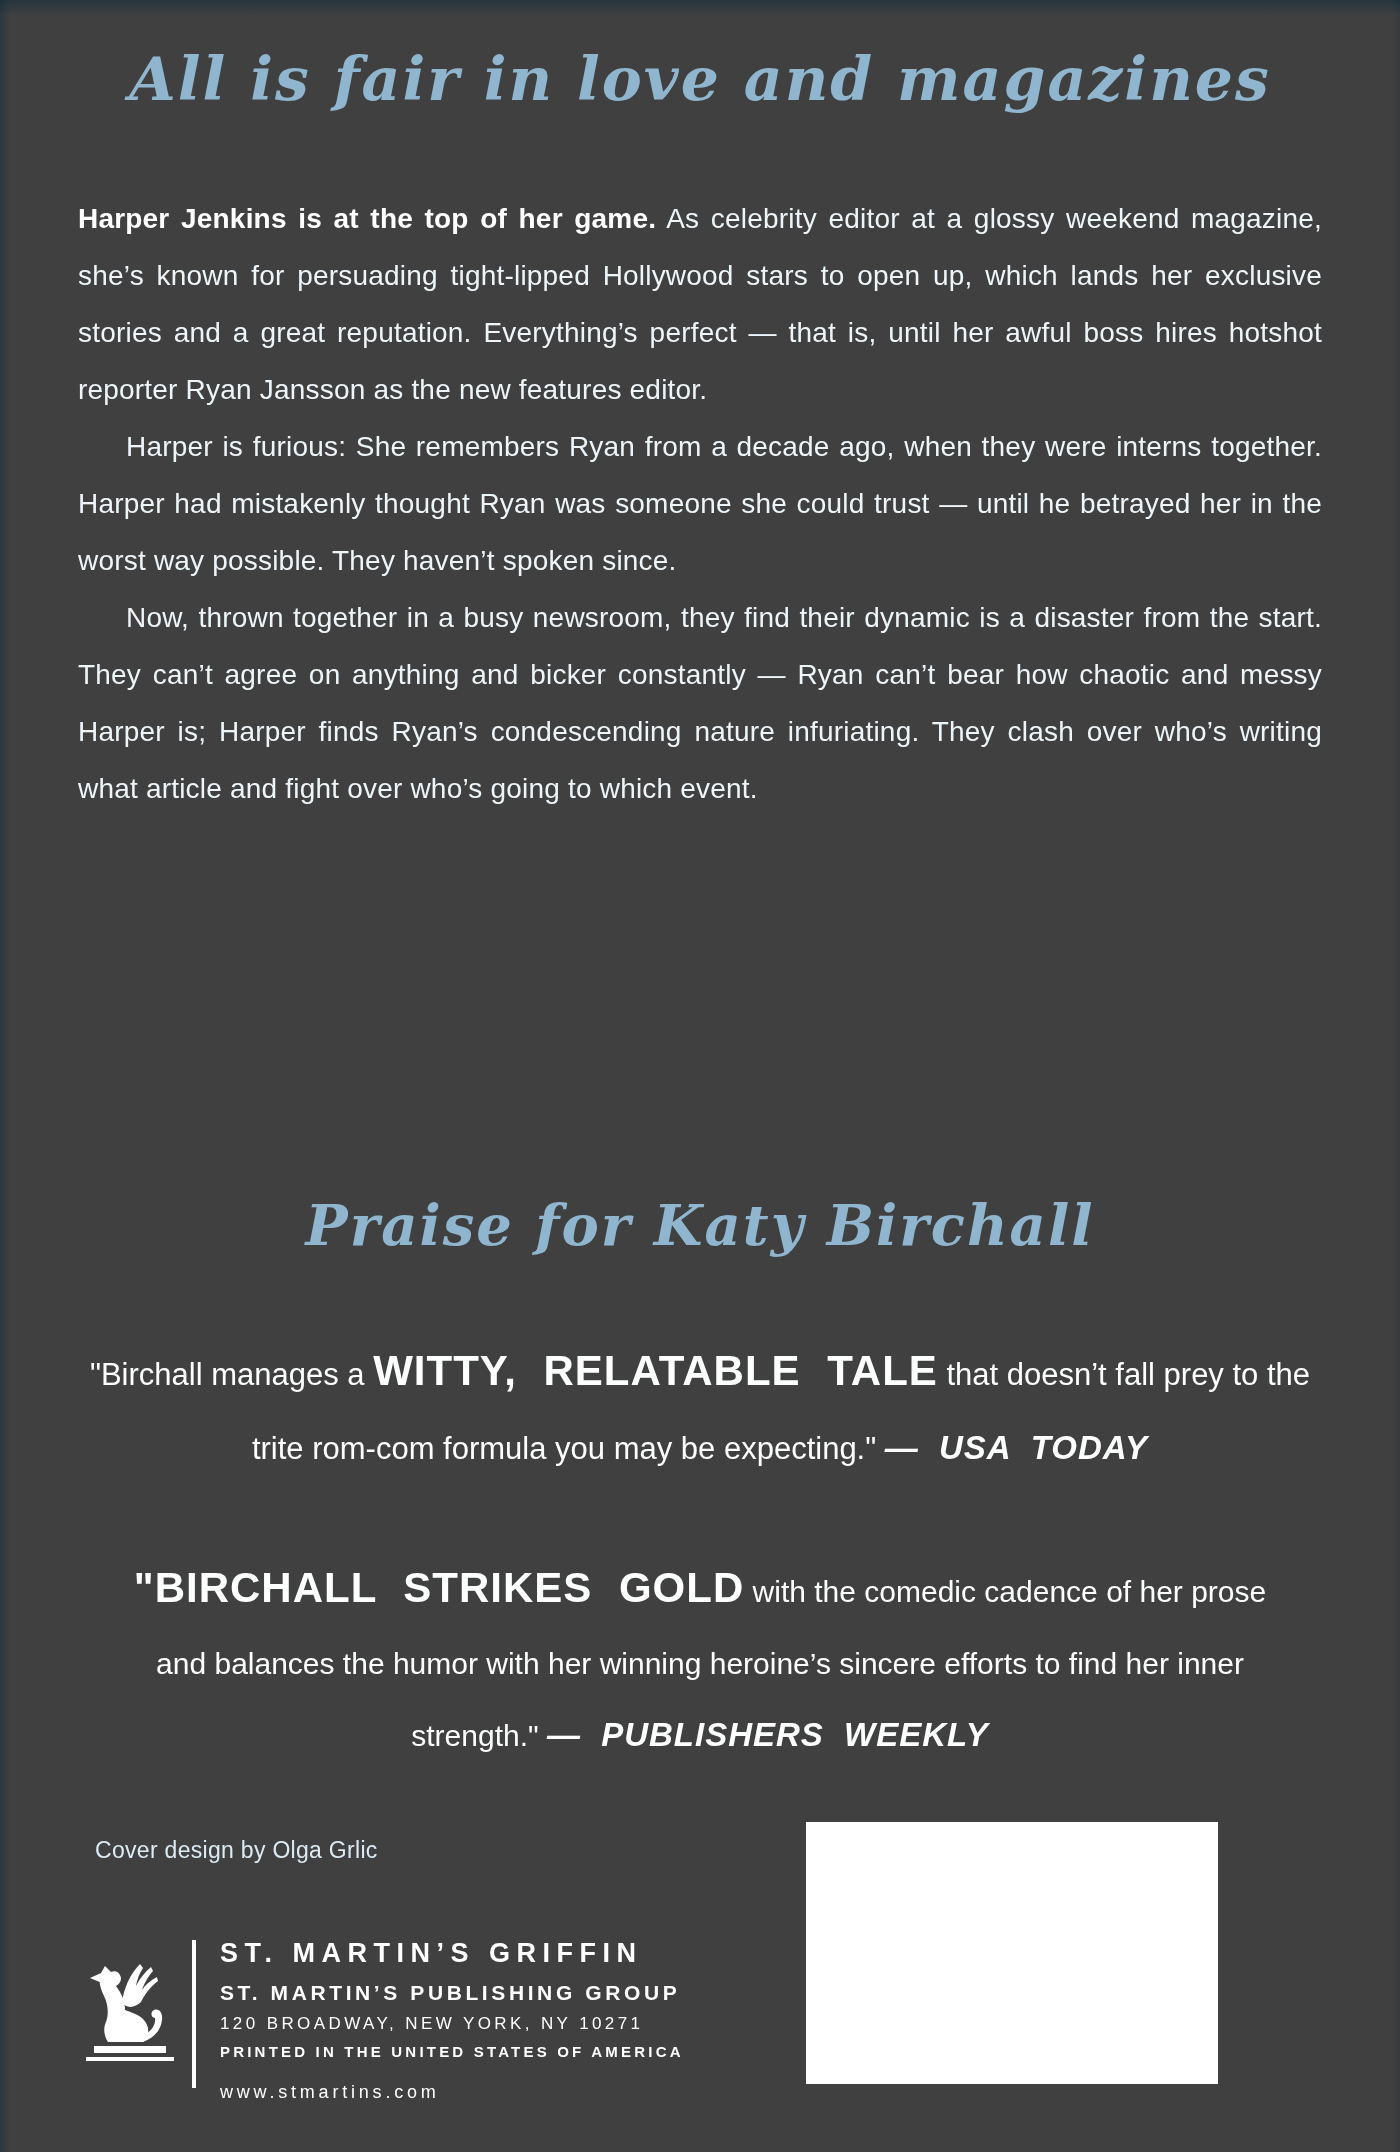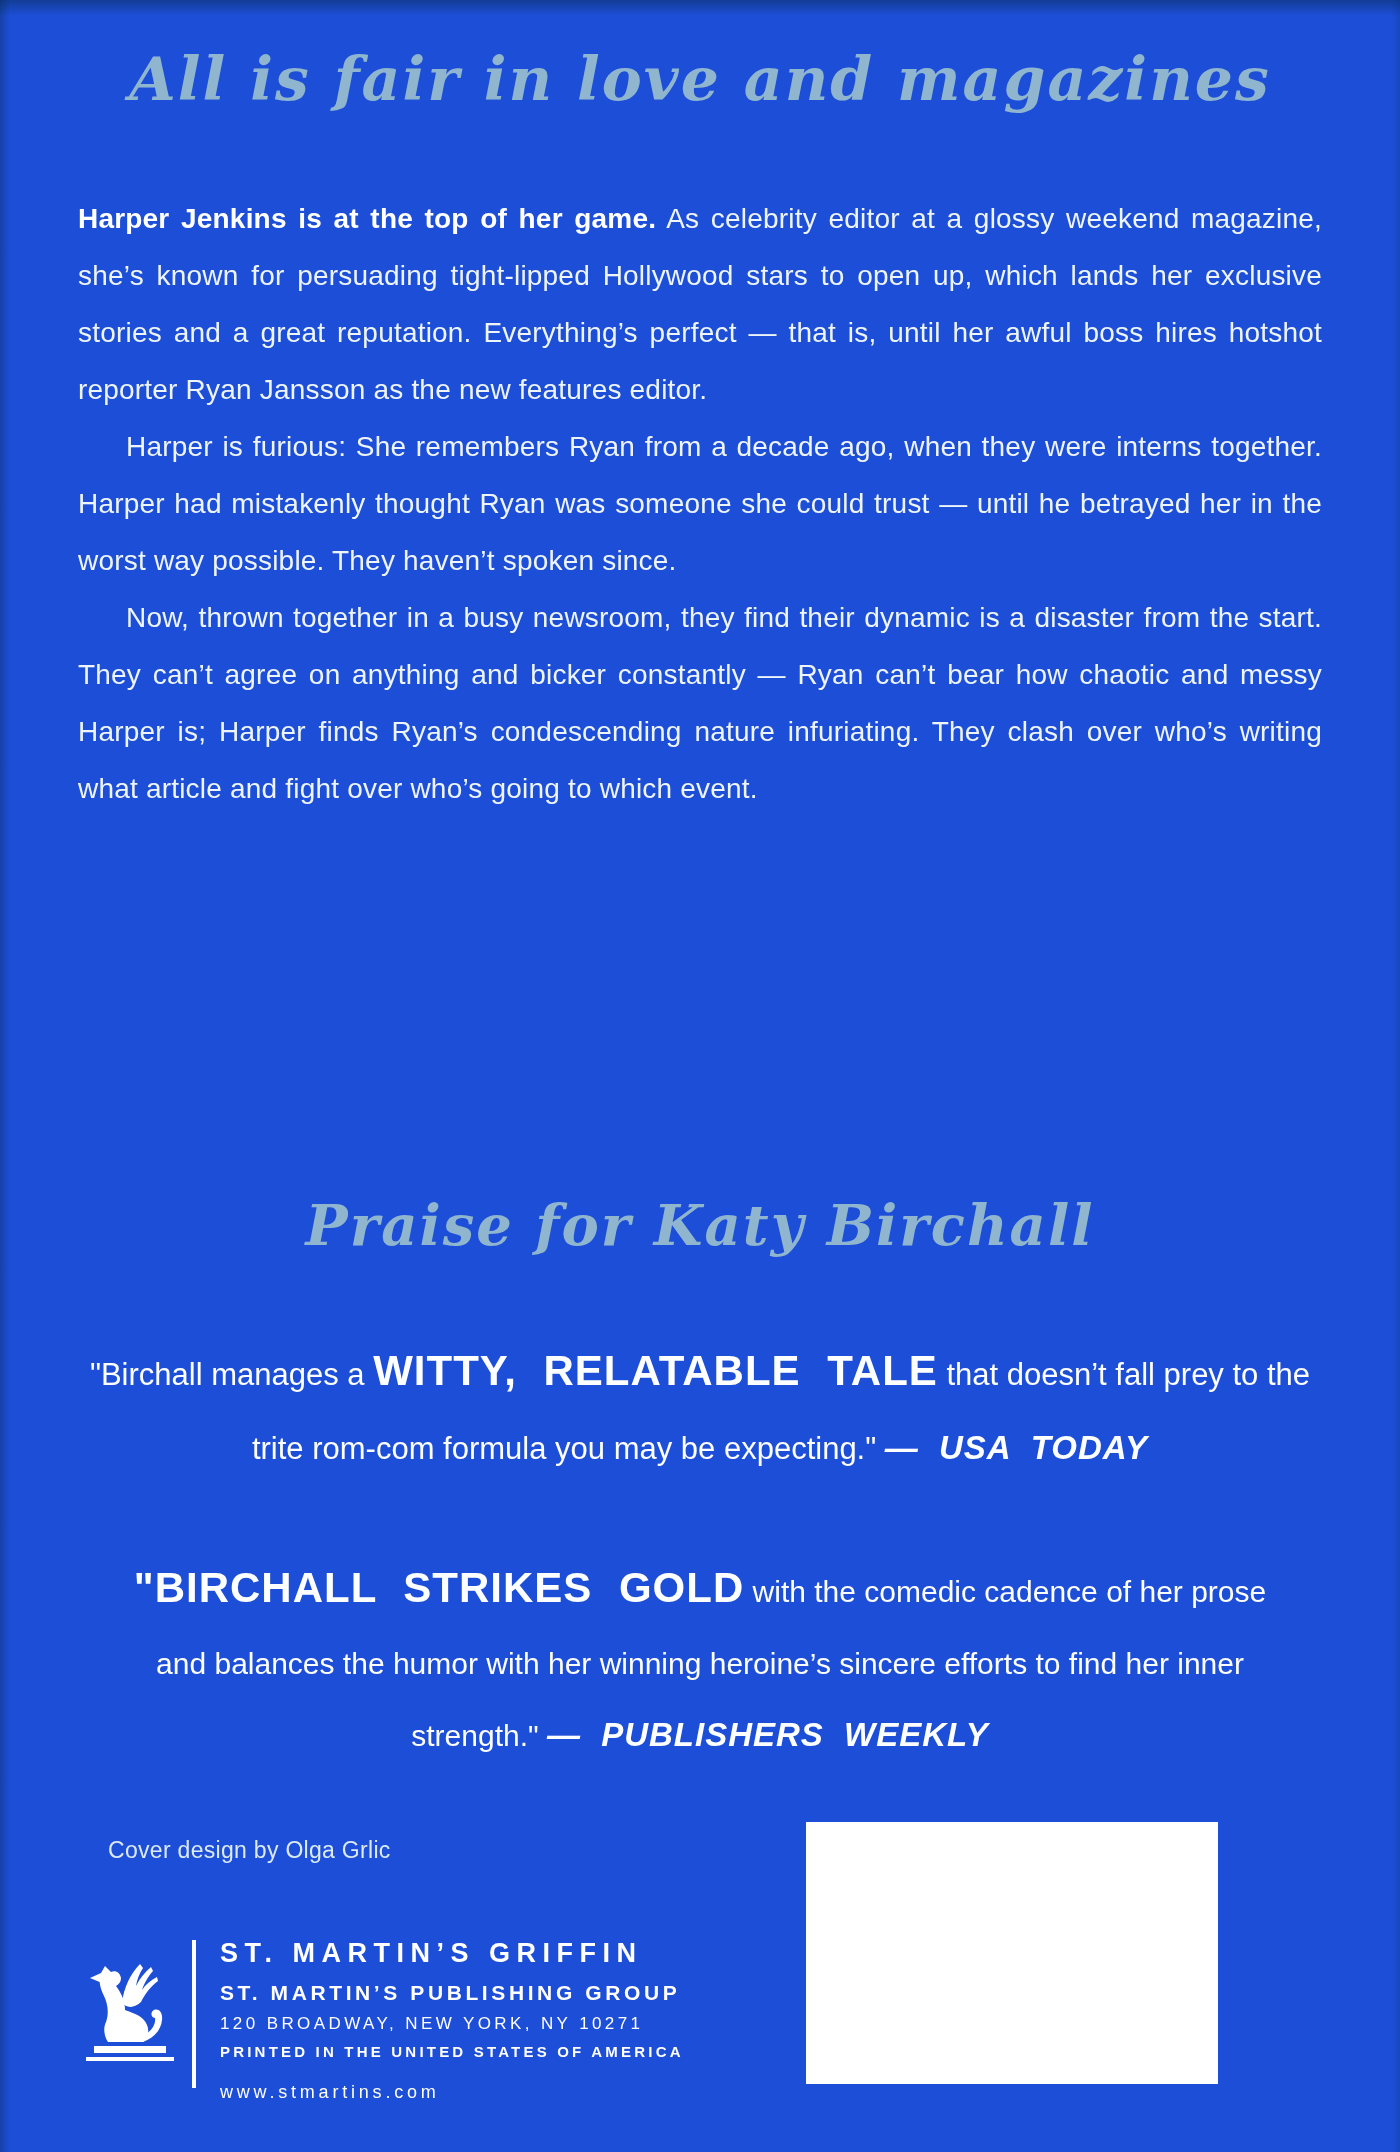--- a/index.html
+++ b/index.html
@@ -1,19 +1,19 @@
 <!DOCTYPE html>
 <html><head>
 <meta charset="utf-8">
 <style>
   html,body{margin:0;padding:0;background:#0d3d5c;}
   .cover{
     position:relative;
     width:1400px;height:2152px;
-    background:#1d4ed8;
+    background:#404040;
     overflow:hidden;
     font-family:"Liberation Sans",sans-serif;
     color:#f1f7fa;
   }
   .edge-top{position:absolute;left:0;top:0;right:0;height:16px;
     background:linear-gradient(rgba(4,38,60,.42),rgba(4,38,60,0));pointer-events:none;}
   .edge-left{position:absolute;left:0;top:0;bottom:0;width:10px;
     background:linear-gradient(90deg,rgba(4,38,60,.32),rgba(4,38,60,0));pointer-events:none;}
   .edge-right{position:absolute;right:0;top:0;bottom:0;width:8px;
     background:linear-gradient(270deg,rgba(4,38,60,.18),rgba(4,38,60,0));pointer-events:none;}
@@ -39,21 +39,21 @@
   .quote{
     position:absolute;left:80px;width:1240px;
     text-align:center;font-size:31px;line-height:74px;color:#fdfefe;
   }
   .quote-1{top:1338px;}
   .quote-2{top:1556px;left:120px;width:1160px;font-size:30px;line-height:72px;}
   .q-big{font-weight:bold;font-size:42px;letter-spacing:1px;word-spacing:14px;line-height:1;}
   .q-source{font-weight:bold;font-style:italic;font-size:33px;letter-spacing:1px;word-spacing:10px;line-height:1;}
 
   .credits{position:absolute;left:95px;top:1828px;font-size:23px;line-height:44px;color:#dcebf3;letter-spacing:.3px;}
-  .credits div{white-space:nowrap;margin-left:13px;}
+  .credits div{white-space:nowrap;}
 
   .barcode-box{position:absolute;left:806px;top:1822px;width:412px;height:262px;background:#ffffff;}
 
   .publisher{position:absolute;left:80px;top:1938px;display:flex;align-items:flex-start;}
   .griffin{width:100px;height:118px;flex:0 0 auto;margin-top:14px;}
   .pub-divider{width:4px;height:148px;background:#ffffff;margin-left:12px;margin-top:2px;flex:0 0 auto;}
   .pub-text{margin-left:24px;color:#ffffff;}
   .pub-imprint{font-size:27px;font-weight:bold;letter-spacing:6.5px;white-space:nowrap;}
   .pub-group{font-size:21px;font-weight:bold;letter-spacing:3.6px;margin-top:12px;white-space:nowrap;}
   .pub-address{font-size:17px;font-weight:normal;letter-spacing:3.4px;margin-top:9px;white-space:nowrap;}

